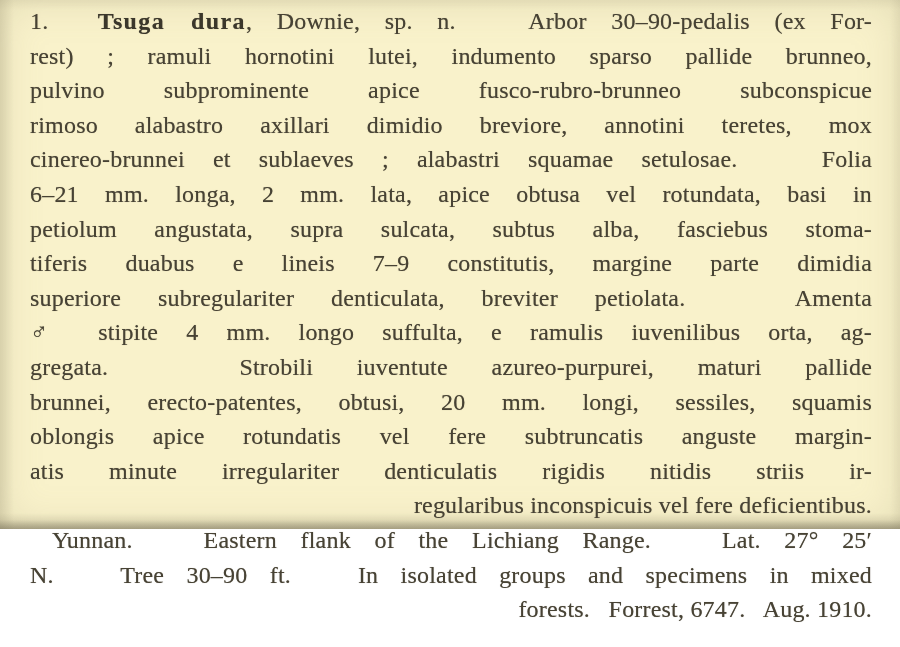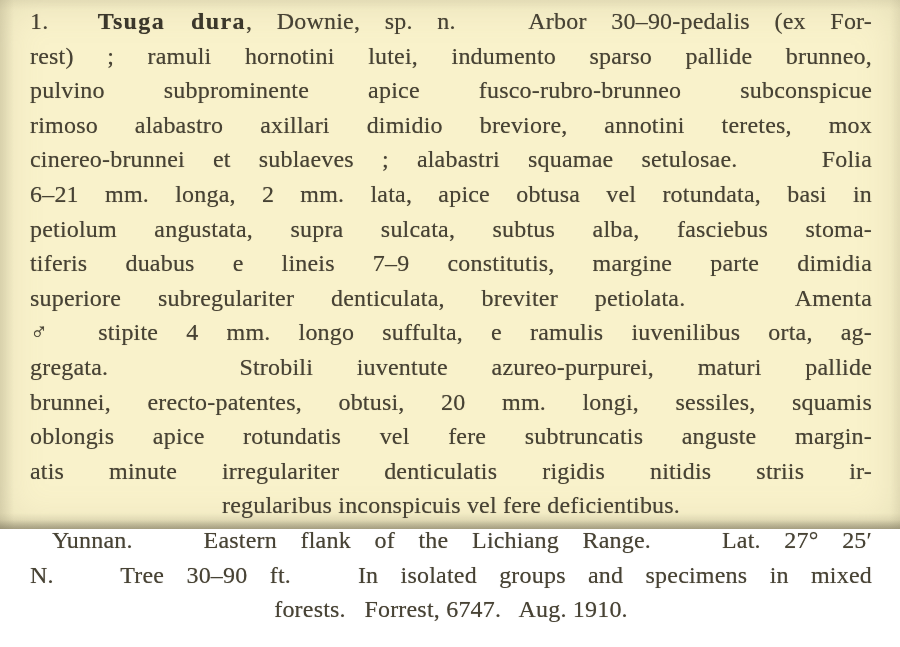--- a/index.html
+++ b/index.html
@@ -30,21 +30,21 @@
     right: 28px;
     top: 4px;
     color: #474234;
     font-size: 24px;
     line-height: 34.6px;
     letter-spacing: 0.2px;
     white-space: pre-wrap;
     text-shadow: 0 0 0.7px rgba(70,64,48,0.55);
   }
   .line {
-    text-align: center;
+    text-align: right;
   }
   .line.j {
     text-align: justify;
     text-align-last: justify;
   }
   .line.indent {
     text-indent: 22px;
   }
   .bold {
     font-weight: bold;

